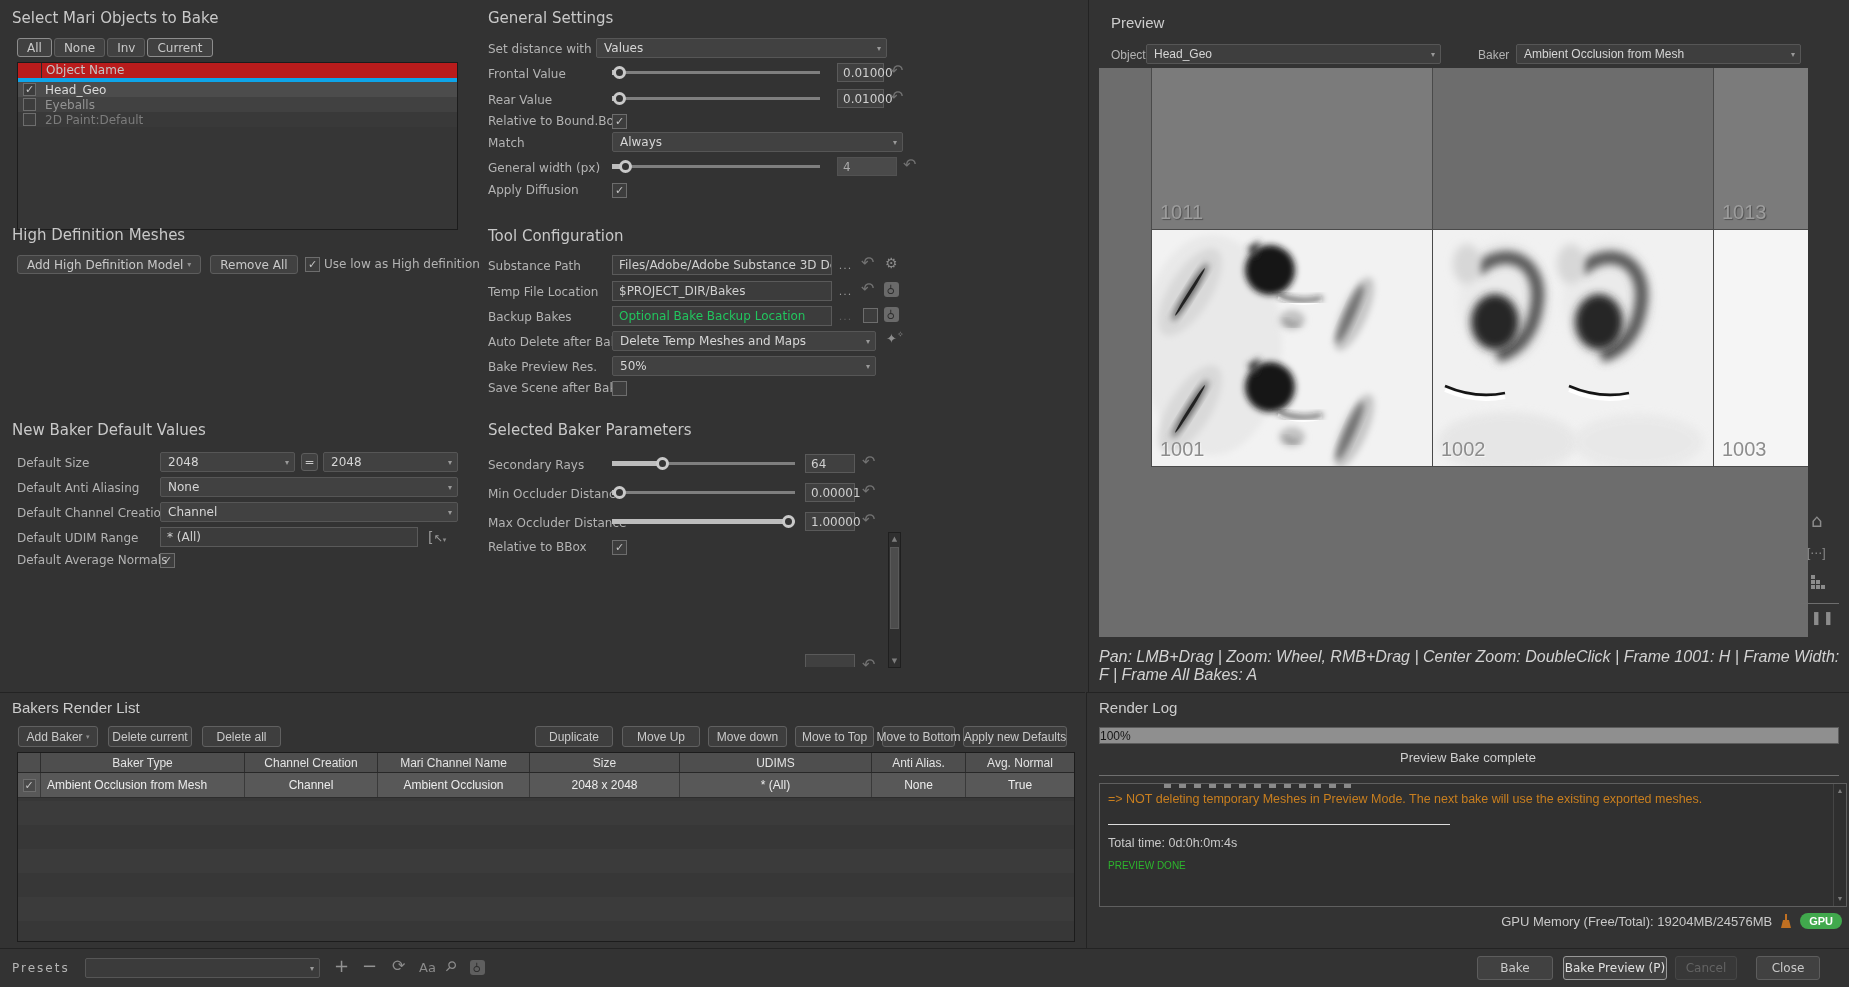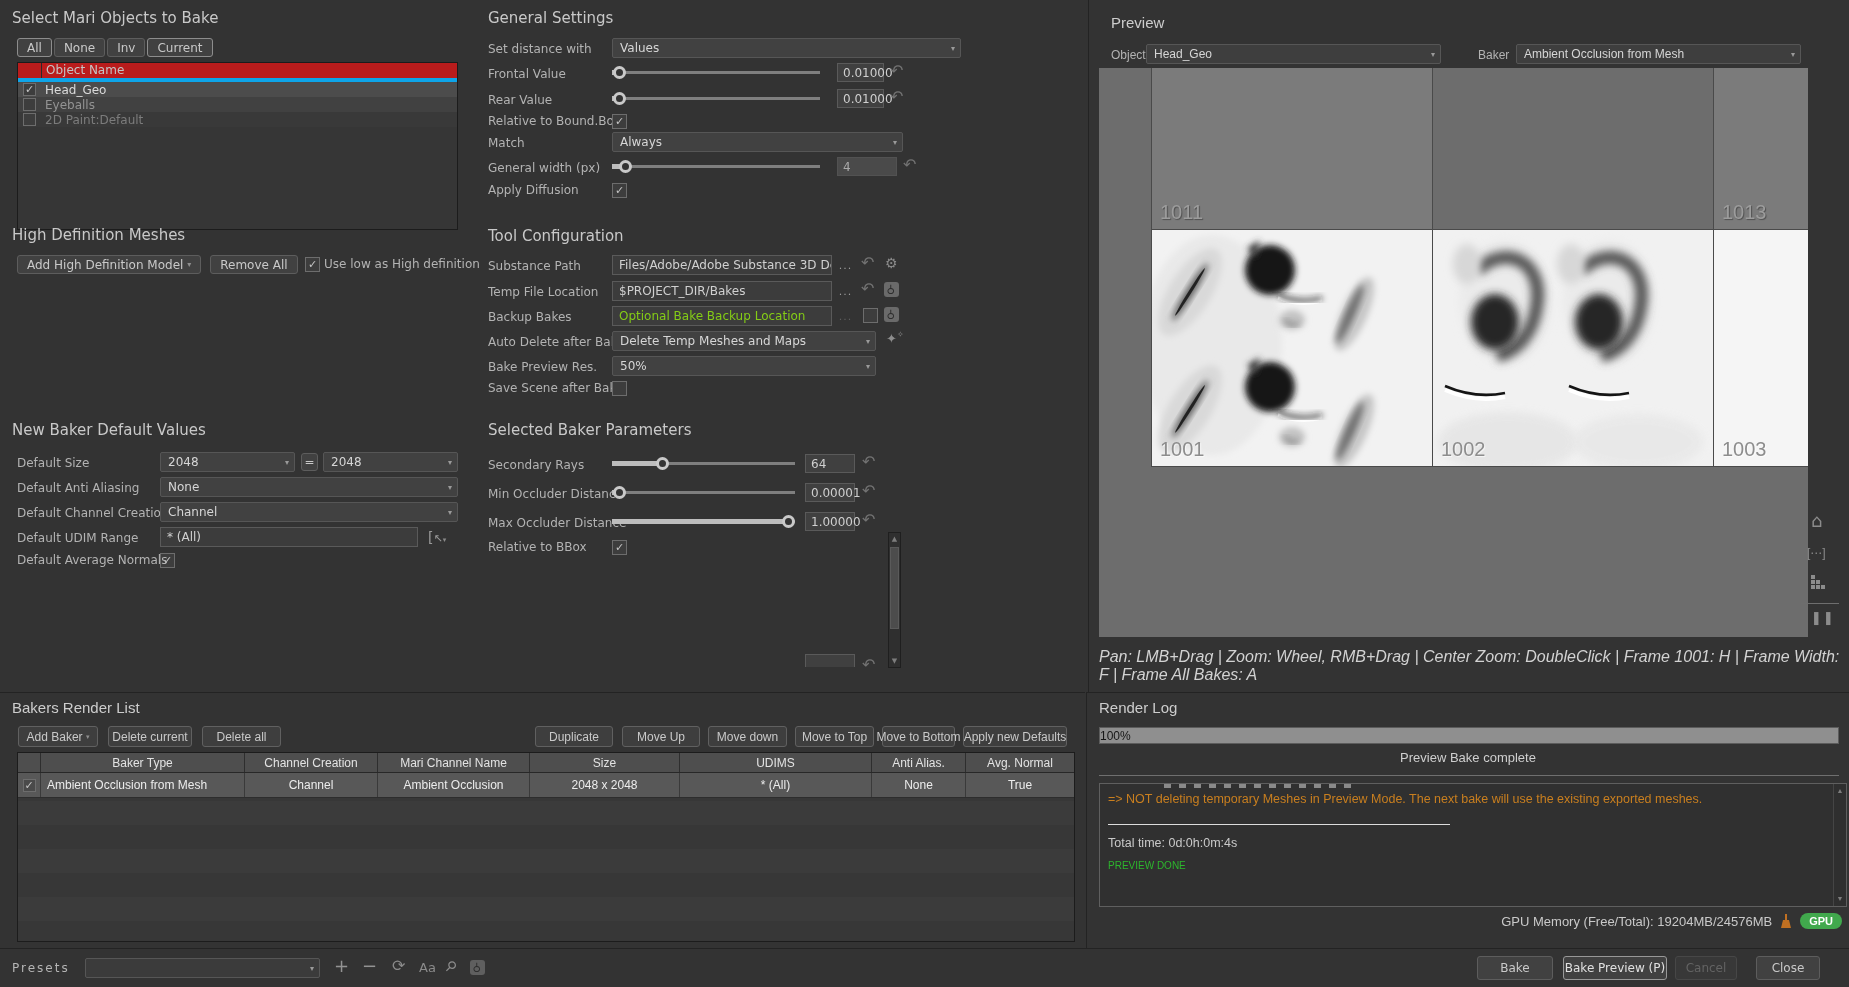--- a/index.html
+++ b/index.html
@@ -9,21 +9,21 @@
   .h1{position:absolute;font-size:15px;color:#c9c9c9;}
   .h1c{position:absolute;font-size:15px;color:#cdcdcd;font-family:"Liberation Sans",sans-serif;}
   .lbl{font-size:12px;color:#b3b3b3;white-space:nowrap;}
   .btn{display:inline-flex;align-items:center;justify-content:center;background:#414141;border:1px solid #5d5d5d;border-radius:3px;color:#c9c9c9;font-size:12px;height:19px;padding:0 9px;box-sizing:border-box;white-space:nowrap;}
   .btn.hl{border-color:#8d8d8d;}
   .btnc{font-family:"Liberation Sans",sans-serif;height:21px;background:#3e3e3e;border:1px solid #606060;}
   .dd{position:absolute;background:#414141;border:1px solid #565656;border-radius:2px;color:#d6d6d6;font-size:12px;display:flex;align-items:center;height:20px;padding:0 18px 0 7px;box-sizing:border-box;white-space:nowrap;overflow:hidden;}
   .dd .arr{position:absolute;right:5px;top:50%;transform:translateY(-50%);color:#9a9a9a;font-size:8px;}
   .cb{position:absolute;width:13px;height:13px;background:#3d3d3d;border:1px solid #6d6d6d;display:flex;align-items:center;justify-content:center;font-size:11px;color:#c6c6c6;line-height:1;}
   .inp{position:absolute;background:#3c3c3c;border:1px solid #5a5a5a;color:#d0d0d0;font-size:12px;height:20px;display:flex;align-items:center;padding:0 6px;box-sizing:border-box;white-space:nowrap;overflow:hidden;}
-  .inp.ph{color:#84cc16;}
+  .inp.ph{color:#22c55e;}
   .valbox{position:absolute;background:#404040;border:1px solid #5a5a5a;color:#cfcfcf;font-size:12px;height:19px;display:flex;align-items:center;padding:0 5px;box-sizing:border-box;}
   .slider{position:absolute;height:13px;}
   .slider .track{position:absolute;left:0;right:0;top:5px;height:3px;background:#7f7f7f;}
   .slider .fill{position:absolute;left:0;top:4px;height:5px;background:#bdbdbd;}
   .slider .knob{position:absolute;top:0;width:7px;height:7px;border:3px solid #c9c9c9;border-radius:50%;background:#333;}
   .ico{position:absolute;color:#7e7e7e;line-height:1;}
   .undo{font-size:16px;color:#737373;}
   .browse{position:absolute;width:17px;height:16px;display:flex;align-items:center;justify-content:center;color:#9a9a9a;font-size:11px;letter-spacing:1px;}
   .pinbox{position:absolute;width:15px;height:15px;border-radius:3px;background:#6a6a6a;display:flex;align-items:center;justify-content:center;}
   .pinbox span{color:#2e2e2e;font-size:11px;transform:rotate(180deg);line-height:1;}
@@ -121,21 +121,21 @@
     </div>
     <span class="cb" style="left:160px;top:132px">
         <span>✓</span>
       </span>
     <span class="lbl abs" style="left:17px;top:132px">Default Average Normals</span>
   </div>
 
   <div class="sec" style="left:480px;top:0;width:605px;height:219px">
     <div class="h1" style="left:8px;top:9px">General Settings</div>
     <span class="lbl abs" style="left:8px;top:42px">Set distance with</span>
-    <div class="dd" style="left:132px;top:38px;width:349px">
+    <div class="dd" style="left:116px;top:38px;width:291px">
         <span>Values</span>
         <span class="arr">▾</span>
       </div>
     <span class="lbl abs" style="left:8px;top:67px">Frontal Value</span>
     <div class="slider" style="left:132px;top:66px;width:208px">
       <div class="track"></div>
         <div class="fill" style="width:6px"></div>
         <div class="knob" style="left:1px"></div>
     </div>
     <div class="valbox" style="left:357px;top:63px;width:47px">0.01000</div>

